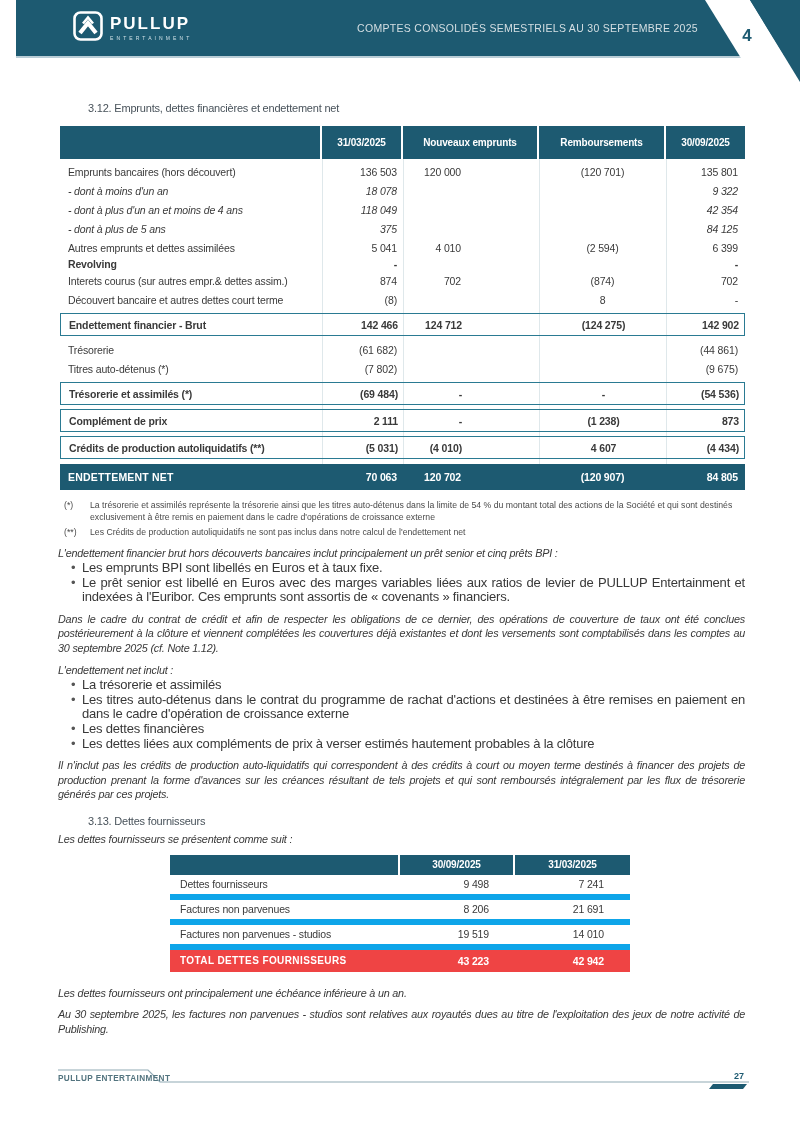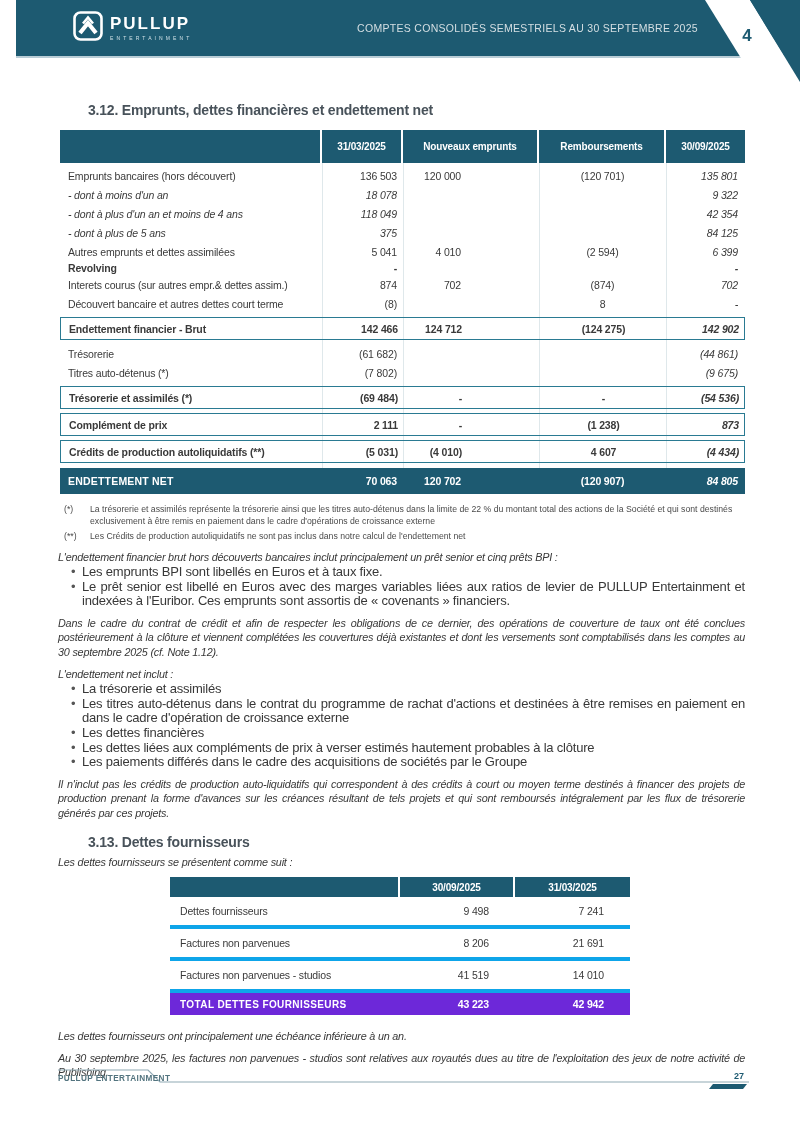--- a/index.html
+++ b/index.html
@@ -14,65 +14,65 @@
   .logo-text{display:flex;flex-direction:column;}
   .logo-name{font-size:17px;font-weight:bold;color:#fff;letter-spacing:2px;line-height:17px;}
   .logo-sub{font-size:5px;color:#cfe0e6;letter-spacing:3.1px;margin-top:3px;}
   .header-title{position:absolute;right:118px;top:0;height:56px;display:flex;align-items:center;
     font-size:10.5px;color:#d5dfe3;letter-spacing:0.3px;white-space:nowrap;}
   .corner{position:absolute;top:0;right:0;z-index:2;}
   .corner text{font-size:17px;font-weight:bold;fill:#1d5a71;}
   
   .page{position:absolute;top:58px;left:0;width:800px;}
   .content{padding:0 55px 0 58px;}
-  .sec-title{margin:44px 0 12px 30px;font-size:14px;font-weight:bold;color:#48525a;letter-spacing:-0.2px;}
+  .sec-title{margin:44px 0 12px 30px;font-size:11px;font-weight:normal;color:#48525a;letter-spacing:-0.2px;}
   .sec-title.second{margin:13px 0 5px 30px;}
   
   .t1{margin-left:2px;width:685px;font-size:10.5px;letter-spacing:-0.15px;}
   .t1-head{display:grid;grid-template-columns:262px 81px 136px 127px 79px;}
   .hcell{background:#1d5a71;color:#fff;font-weight:bold;font-size:10px;height:33px;
     display:flex;align-items:center;justify-content:center;box-sizing:border-box;border-right:2px solid #fff;}
   .hcell:last-child{border-right:none;}
   .t1-body{position:relative;padding-top:3px;}
   .vline{position:absolute;top:0;bottom:0;width:1px;background:rgba(29,90,113,0.14);z-index:0;}
   .trow{display:grid;grid-template-columns:262px 81px 136px 127px 79px;height:19px;
     align-items:center;position:relative;z-index:1;box-sizing:border-box;}
   .trow.italic{font-style:italic;}
   .trow.bold-sub{height:14px;font-weight:bold;}
   .trow.boxed{border:1.5px solid #2a7a92;height:23px;font-weight:bold;margin:4px 0;}
   .trow.net{background:#1d5a71;color:#fff;font-weight:bold;height:26px;margin-top:5px;}
   .cell{overflow:hidden;white-space:nowrap;}
   .cell.lbl{padding-left:8px;}
   .cell.c2{text-align:right;padding-right:6px;}
   .cell.c3{text-align:right;padding-right:78px;}
   .cell.c4{text-align:center;}
-  .cell.c5{text-align:right;padding-right:7px;font-style:italic;}
+  .cell.c5{text-align:right;padding-right:7px;}
   .trow.net .lbl{letter-spacing:0.2px;}
   
   .fnotes{margin:10px 0 0 2px;}
   .fnote{display:flex;font-size:8.7px;line-height:11.5px;color:#4a4a4a;margin-bottom:4px;}
   .fmark{width:26px;flex:none;padding-left:4px;}
   .ftext{flex:1;padding-right:4px;}
   
   .para{font-size:10.8px;line-height:14.6px;text-align:justify;margin-top:7px;color:#383838;letter-spacing:-0.2px;font-style:italic;}
   .blist{margin:1px 0 0 0;padding:0;list-style:none;}
   .blist li{position:relative;padding-left:24px;font-size:13px;line-height:14.6px;
     text-align:justify;color:#383838;letter-spacing:-0.2px;}
   .blist li::before{content:"\2022";position:absolute;left:13px;top:0;color:#555;}
   
   .t2{margin:8px 0 0 112px;width:460px;font-size:10.5px;letter-spacing:-0.15px;}
   .t2-head{display:grid;grid-template-columns:230px 115px 115px;}
   .h2cell{background:#1d5a71;color:#fff;font-weight:bold;font-size:10px;height:20px;
     display:flex;align-items:center;justify-content:center;box-sizing:border-box;border-right:2px solid #fff;}
   .h2cell:last-child{border-right:none;}
-  .trow2{display:grid;grid-template-columns:230px 115px 115px;height:32px;align-items:center;
-    border-bottom:4px solid #0ea5e9;box-sizing:border-box;}
+  .trow2{display:grid;grid-template-columns:230px 115px 115px;height:25px;align-items:center;
+    border-bottom:6px solid #0ea5e9;box-sizing:border-box;}
   .trow2 .lbl2{padding-left:10px;}
   .trow2 .v{text-align:right;padding-right:26px;}
-  .trow2.net2{background:#6d28d9;color:#fff;font-weight:bold;height:22px;border-bottom:none;}
+  .trow2.net2{background:#ef4444;color:#fff;font-weight:bold;height:22px;border-bottom:none;}
   .trow2.net2 .lbl2{font-size:10px;letter-spacing:0.4px;}
   .closing1{margin-top:14px;}
   
   .footer{position:absolute;left:55px;top:1068px;z-index:1;}
   .footer-co{position:absolute;left:3px;top:6px;font-size:8.2px;color:#53747f;letter-spacing:0.4px;white-space:nowrap;font-weight:bold;}
   .footer svg text{font-size:9px;font-weight:bold;fill:#1d5a71;}
 </style>
 </head>
 <body>
 
@@ -220,41 +220,40 @@
     <div class="cell c3">120 702</div>
     <div class="cell c4">(120 907)</div>
     <div class="cell c5">84 805</div>
   </div>
         </div>
     </div>
 
     <div class="fnotes" id="fnotes">
         <div class="fnote">
           <div class="fmark">(*)</div>
-          <div class="ftext">La trésorerie et assimilés représente la trésorerie ainsi que les titres auto-détenus dans la limite de 22 % du montant total des actions de la Société et qui sont destinés exclusivement à être remis en paiement dans le cadre d'opérations de croissance externe</div>
+          <div class="ftext">La trésorerie et assimilés représente la trésorerie ainsi que les titres auto-détenus dans la limite de 54 % du montant total des actions de la Société et qui sont destinés exclusivement à être remis en paiement dans le cadre d'opérations de croissance externe</div>
         </div>
         <div class="fnote">
           <div class="fmark">(**)</div>
           <div class="ftext">Les Crédits de production autoliquidatifs ne sont pas inclus dans notre calcul de l'endettement net</div>
         </div>
       </div>
 
     <div class="para">L'endettement financier brut hors découverts bancaires inclut principalement un prêt senior et cinq prêts BPI :</div>
     <ul class="blist" id="blist1">
         <li>Les emprunts BPI sont libellés en Euros et à taux fixe.</li>
         <li>Le prêt senior est libellé en Euros avec des marges variables liées aux ratios de levier de PULLUP Entertainment et indexées à l'Euribor. Ces emprunts sont assortis de « covenants » financiers.</li>
       </ul>
     <div class="para">Dans le cadre du contrat de crédit et afin de respecter les obligations de ce dernier, des opérations de couverture de taux ont été conclues postérieurement à la clôture et viennent complétées les couvertures déjà existantes et dont les versements sont comptabilisés dans les comptes au 30 septembre 2025 (cf. Note 1.12).</div>
     <div class="para">L'endettement net inclut :</div>
     <ul class="blist" id="blist2">
         <li>La trésorerie et assimilés</li>
         <li>Les titres auto-détenus dans le contrat du programme de rachat d'actions et destinées à être remises en paiement en dans le cadre d'opération de croissance externe</li>
         <li>Les dettes financières</li>
         <li>Les dettes liées aux compléments de prix à verser estimés hautement probables à la clôture</li>
-        <li>Les paiements différés dans le cadre des acquisitions de sociétés par le Groupe</li>
       </ul>
     <div class="para">Il n'inclut pas les crédits de production auto-liquidatifs qui correspondent à des crédits à court ou moyen terme destinés à financer des projets de production prenant la forme d'avances sur les créances résultant de tels projets et qui sont remboursés intégralement par les flux de trésorerie générés par ces projets.</div>
 
     <div class="sec-title second">3.13. Dettes fournisseurs</div>
     <div class="para" style="margin-top:2px">Les dettes fournisseurs se présentent comme suit :</div>
 
     <div class="t2">
       <div class="t2-head" id="t2-head">
           <div class="h2cell"></div>
           <div class="h2cell">30/09/2025</div>
@@ -266,21 +265,21 @@
     <div class="v">9 498</div>
     <div class="v">7 241</div>
   </div>
           <div class="trow2">
     <div class="lbl2">Factures non parvenues</div>
     <div class="v">8 206</div>
     <div class="v">21 691</div>
   </div>
           <div class="trow2">
     <div class="lbl2">Factures non parvenues - studios</div>
-    <div class="v">41 519</div>
+    <div class="v">19 519</div>
     <div class="v">14 010</div>
   </div>
           <div class="trow2 net2">
     <div class="lbl2">TOTAL DETTES FOURNISSEURS</div>
     <div class="v">43 223</div>
     <div class="v">42 942</div>
   </div>
         </div>
     </div>
 

